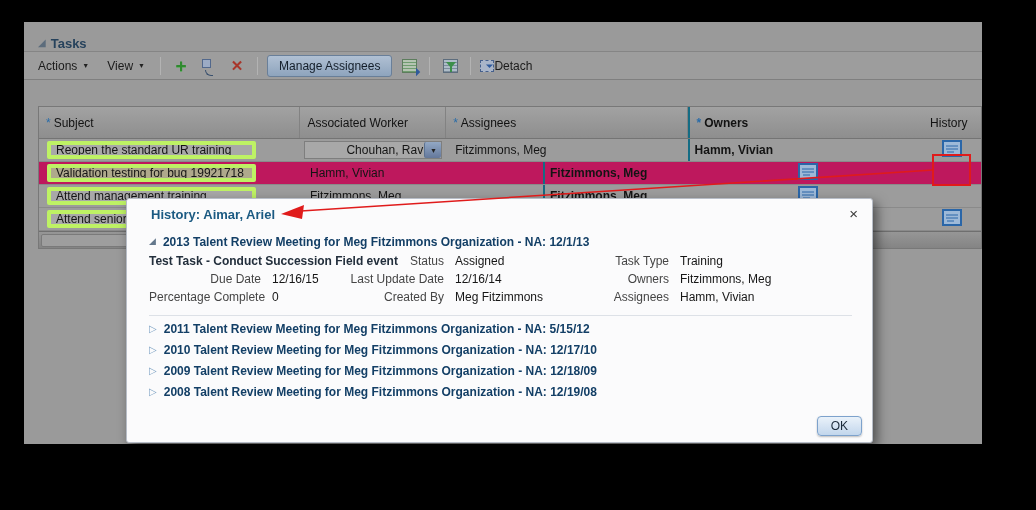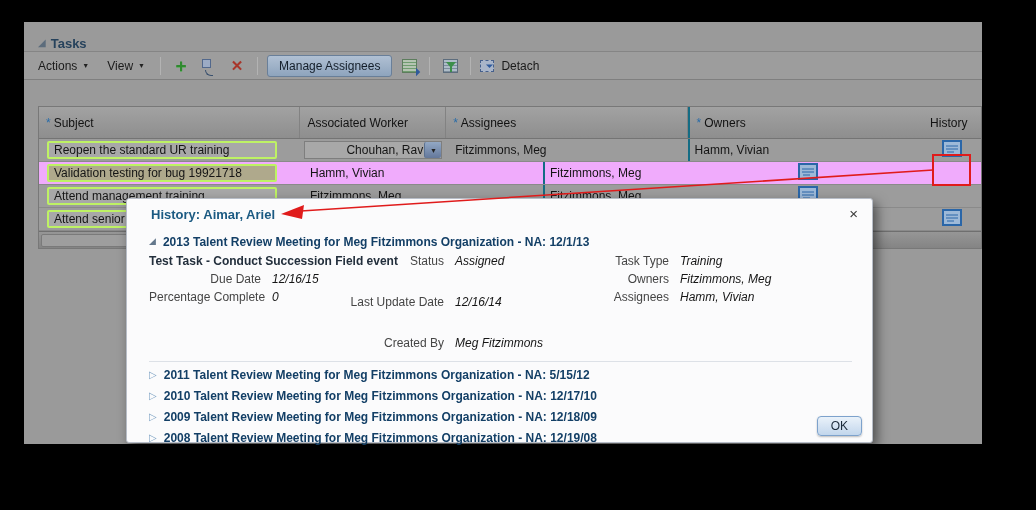--- a/index.html
+++ b/index.html
@@ -48,38 +48,38 @@
   .icon-filter::before { content:""; position:absolute; left:2px; top:2px; width:0; height:0;
                  border-left:5px solid transparent; border-right:5px solid transparent;
                  border-top:6px solid #3c8f4a; }
   .icon-filter::after { content:""; position:absolute; left:6px; top:7px; width:2px; height:5px;
                  background:#3c8f4a; }
   .icon-detach { position:relative; width:14px; height:12px; border:1px dashed #46608c;
                  background:#a9b5c9; }
   .icon-detach::after { content:""; position:absolute; right:1px; top:1px; width:0; height:0;
                  border-left:5px solid transparent; border-bottom:5px solid #2f5a9c;
                  transform:rotate(45deg); }
-  .detach-group { display:flex; align-items:center; gap:7px; color:#1b1b1b; }
+  .detach-group { display:flex; align-items:center; gap:0; color:#1b1b1b; }
 
   
   .tbl { position:absolute; left:14px; top:84px; width:944px; border:1px solid #787878; }
   .thead { display:flex; height:32px; background:linear-gradient(#a2a2a2,#8e8e8e);
            border-bottom:1px solid #747474; }
   .th { padding:9px 0 0 7px; color:#121212; border-right:1px solid #828282; overflow:hidden;
         white-space:nowrap; }
   .req { color:#2a6ca8; margin-right:3px; }
   .c0 { width:262px; } .c1 { width:146px; } .c2 { width:242px; }
-  .c3 { width:236px; border-right:none; } .c4 { width:58px; border-right:none; }
+  .c3 { width:236px; border-right:none;font-weight:bold; } .c4 { width:58px; border-right:none; }
   .c3.bordered { border-left:2px solid #146c84; }
   .trow { display:flex; height:23px; align-items:center; background:#9c9c9c;
           border-bottom:1px solid #8a8a8a; }
-  .trow.selected { background:#f0abfc; }
+  .trow.selected { background:#be185d; }
   .cell { height:100%; display:flex; align-items:center; overflow:hidden; white-space:nowrap; }
-  .subject-input { width:230px; height:18px; margin-left:8px; background:#a8a8a8;
-          border:2px solid #bef264; border-radius:2px; padding:0 5px; font-size:12px;
+  .subject-input { width:209px; height:18px; margin-left:8px; background:#a8a8a8;
+          border:4px solid #bef264; border-radius:2px; padding:0 5px; font-size:12px;
           color:#151515; font-family:"Liberation Sans",sans-serif; }
   .trow.selected .subject-input { background:#afa98c; }
   .dd-field { width:138px; height:18px; margin-left:4px; background:#a8a8a8;
           border:1px solid #7e7e7e; display:flex; align-items:center;padding-left:36px; }
   .dd-text { flex:1; padding-left:5px; color:#151515; overflow:hidden; white-space:nowrap; }
   .dd-btn { width:17px; height:16px; background:linear-gradient(#92a8c5,#64789b);
           border-left:1px solid #5a7191; border-radius:2px; display:flex; align-items:center;
           justify-content:center; color:#13223a; font-size:7px; }
   .plain-text { padding-left:9px; color:#141414; }
   .c3 .plain-text { padding-left:5px; }
@@ -97,26 +97,26 @@
   .dlg-title { font-weight:bold; font-size:13px; color:#1b5a82; }
   .dlg-close { margin-left:auto; color:#3a3a3a; font-size:15px; line-height:14px;
                padding:0 4px; cursor:default; }
   .dlg-body { padding:4px 20px 0 22px; }
   .sec-head { display:flex; align-items:center; gap:7px; margin-top:8px; height:15px; }
   .sec-head .txt { font-weight:bold; font-size:12px; color:#133f66; white-space:nowrap; }
   .tri-open { color:#64788c; font-size:9px; line-height:9px; }
   .tri-closed { color:#7fa3c4; font-size:10px; line-height:10px; }
   .detail-area { display:flex; margin-top:3px; }
   .dcol { display:flex; flex-direction:column; }
-  .dcol1 { width:182px; } .dcol2 { width:266px;gap:23px; } .dcol3 { width:246px; }
+  .dcol1 { width:182px; } .dcol2 { width:266px; } .dcol3 { width:246px; }
   .drow { display:flex; align-items:center; height:18px; }
   .task-title { font-weight:bold; font-size:12px; color:#232f3c; white-space:nowrap; }
   .dlabel { text-align:right; color:#454545; white-space:nowrap; }
   .dcol1 .dlabel { width:112px; } .dcol2 .dlabel { width:113px; } .dcol3 .dlabel { width:72px; }
-  .dvalue { margin-left:11px; color:#161616; white-space:nowrap;font-style:italic; }
+  .dvalue { margin-left:11px; color:#161616; white-space:nowrap; }
   .sep { border-top:1px solid #dde1e7; margin:9px 0 2px 0; }
   .collapsed-list .sec-head { margin-top:0; height:21px; }
   .dlg-foot { position:absolute; right:10px; bottom:6px; }
   .ok-btn { background:linear-gradient(#eaf2fa,#c2d6ec); border:1px solid #7da2cc;
             border-radius:4px; padding:2px 13px; font-size:12px; color:#1b2a3a;
             font-family:"Liberation Sans",sans-serif; box-shadow:0 1px 2px rgba(0,0,0,.25); }
 
   
   .annot { position:absolute; left:0; top:0; z-index:30; pointer-events:none; }
 </style>

